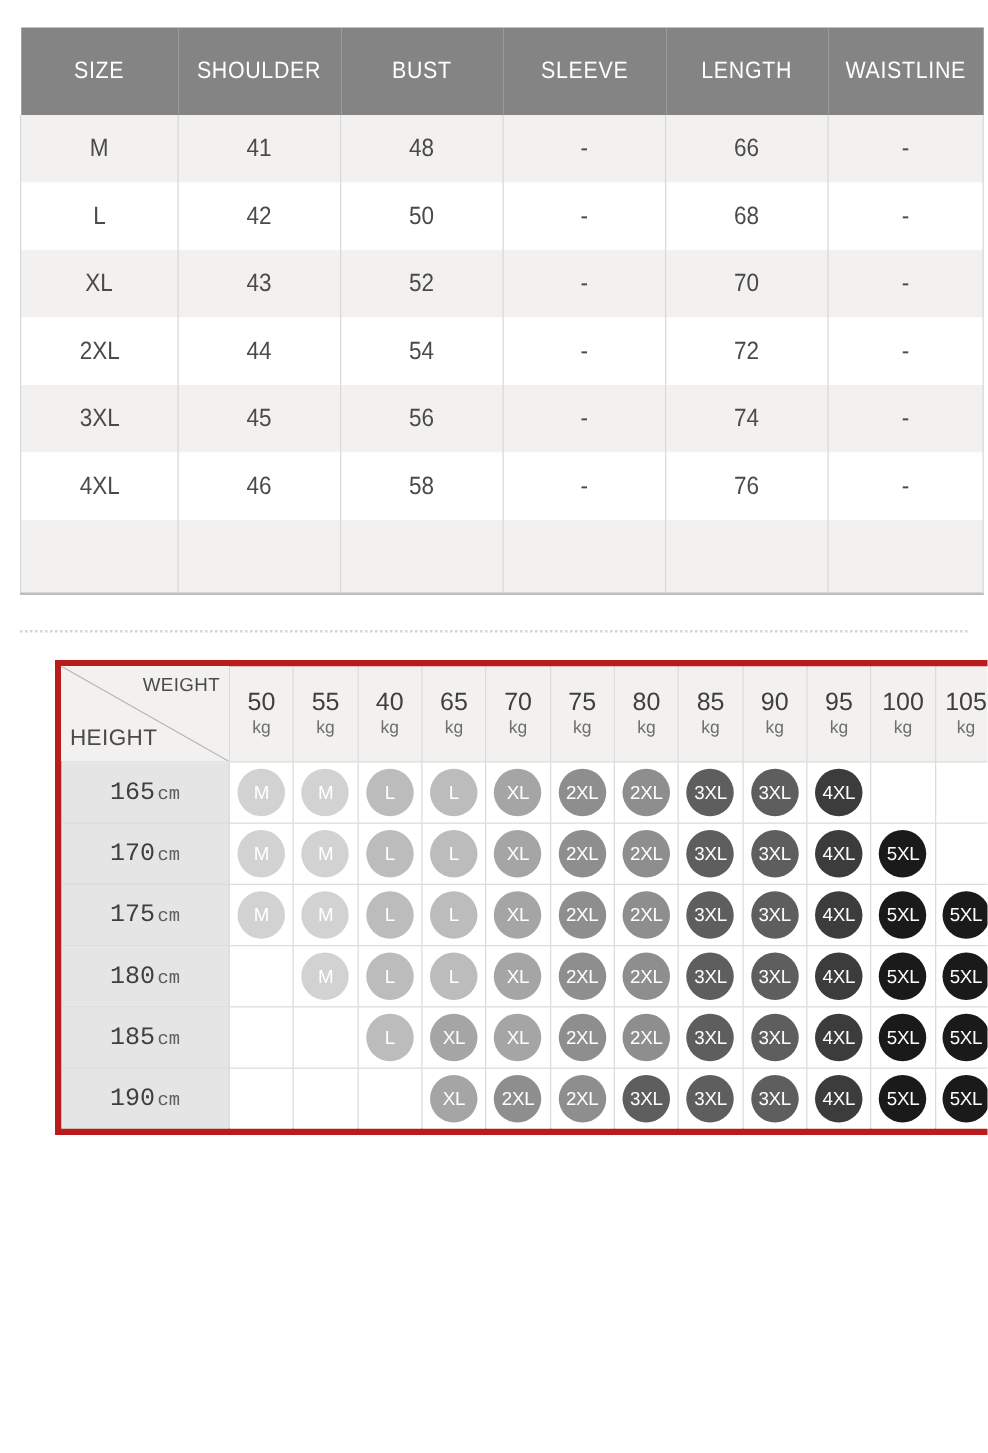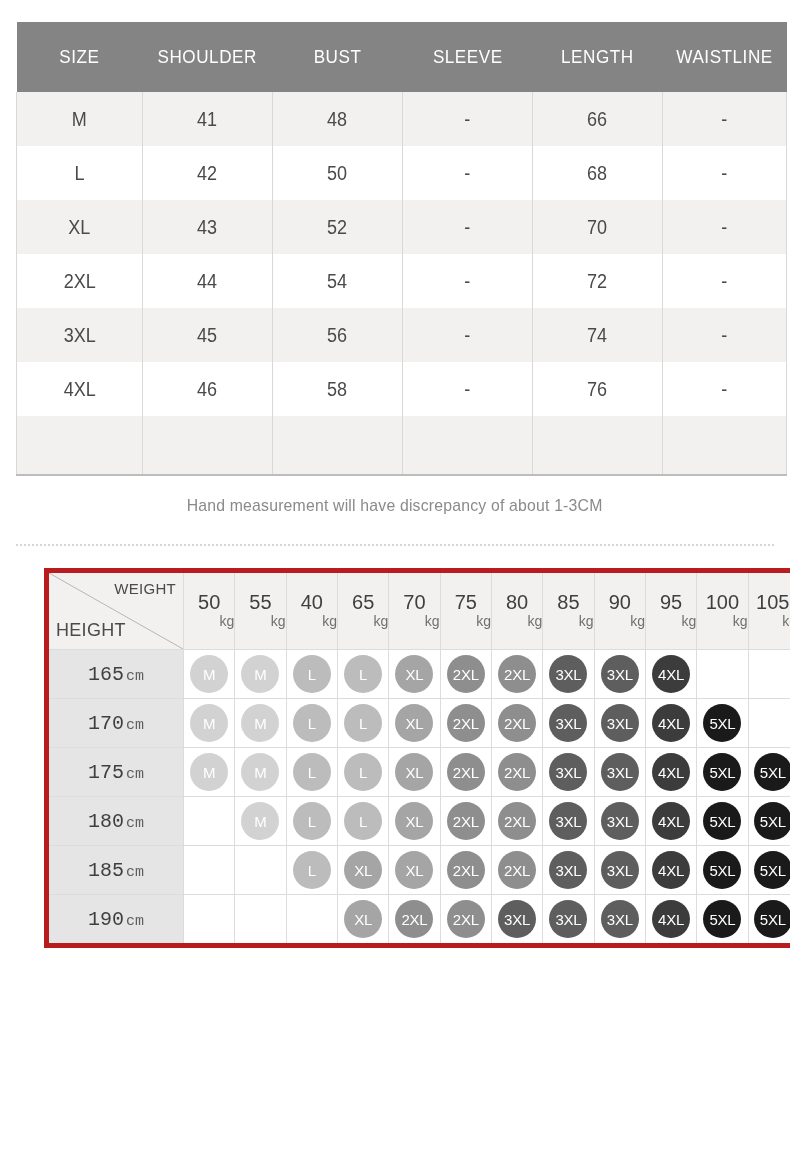--- a/index.html
+++ b/index.html
@@ -182,21 +182,20 @@
     color: #3f3f3f;
     line-height: 1.05;
   }
   .wt-unit {
     display: block;
     font-family: "Liberation Sans Narrow", "Liberation Sans", sans-serif;
     font-size: 14px;
     color: #6f6f6f;
     line-height: 1.1;
     margin-top: 1px;
-    text-align: right;
   }
   .ht-cell {
     background: #e5e5e5;
     height: 48px;
     font-family: Liberation Mono, monospace;
     color: #3f3f3f;
     text-align: center;
   }
   .ht-num { font-size: 20px; }
   .ht-unit { font-size: 15px; color: #5e5e5e; margin-left: 2px; }
@@ -314,23 +313,20 @@
           <td></td>
           <td></td>
           <td></td>
           <td></td>
           <td></td>
         </tr>
       </tbody>
     </table>
   </div>
 
-  <div class="hand-note">
-    <span>Hand measurement will have discrepancy of about 1-3CM</span>
-  </div>
 
   <div class="divider"></div>
 
 
   <div class="ref-wrap">
     <table class="size-ref">
       <thead>
         <tr>
           <td class="corner-cell">
             <svg class="diag" viewBox="0 0 134 76" preserveAspectRatio="none">

